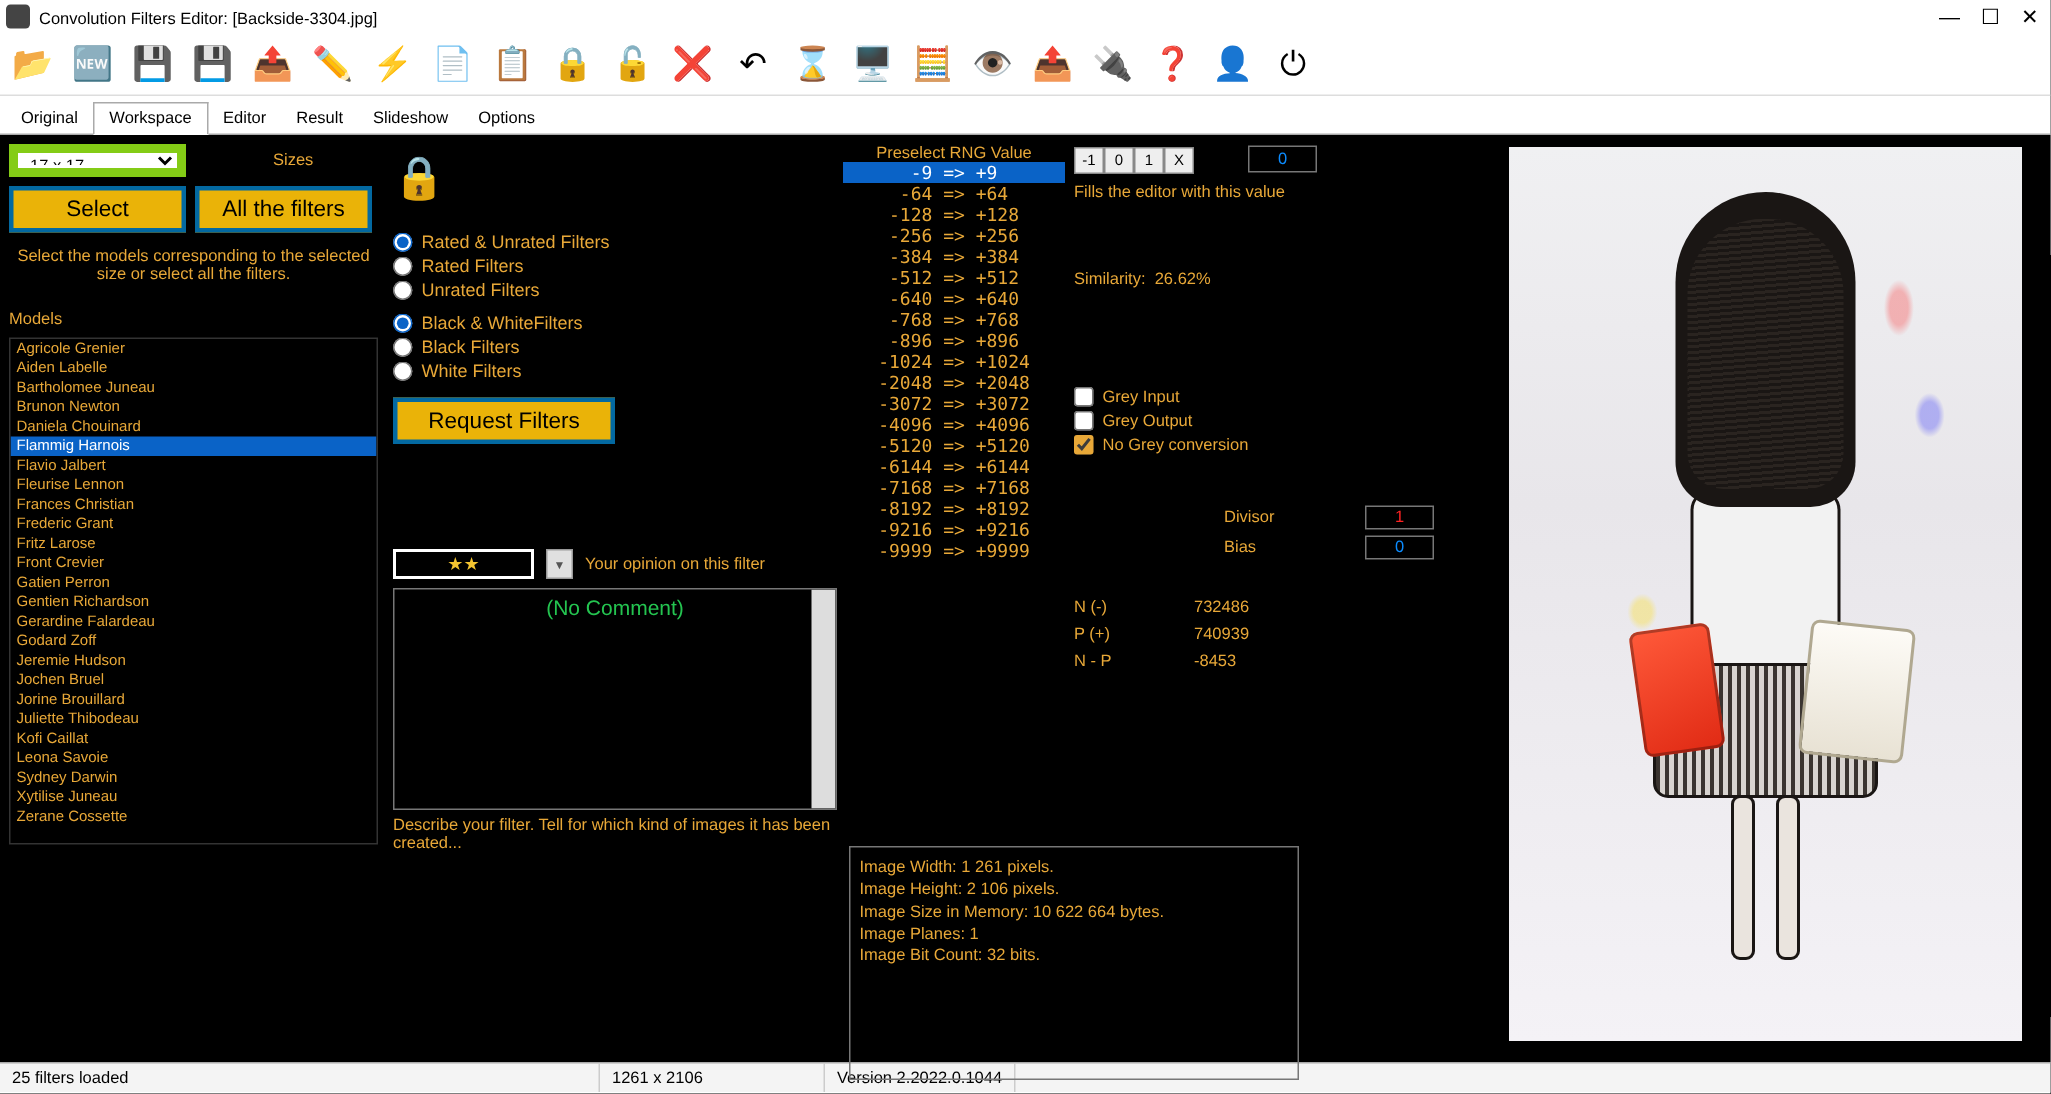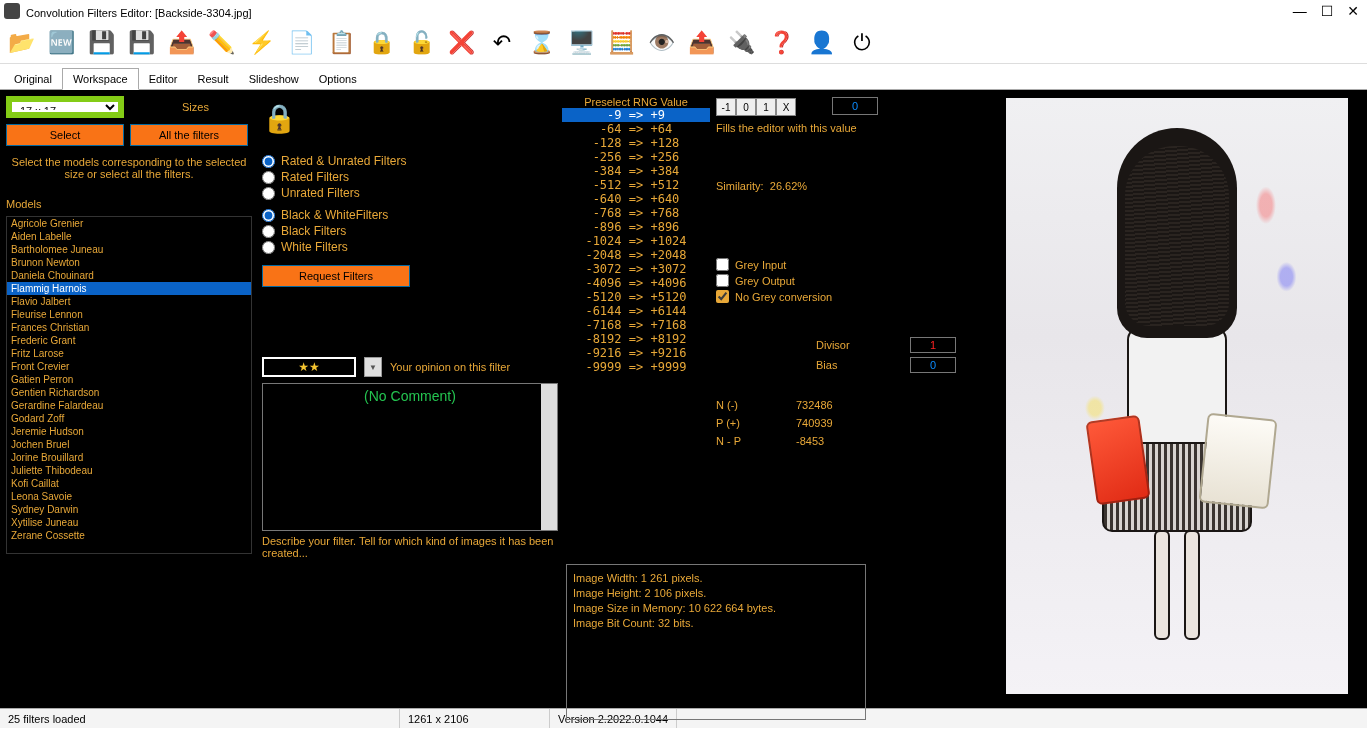--- a/index.html
+++ b/index.html
@@ -12,21 +12,21 @@
 .toolbar{height:42px;padding:3px 6px;display:flex;align-items:center;gap:8px;background:#fff;border-bottom:1px solid #ddd}
 .tb-icon{width:32px;height:32px;display:flex;align-items:center;justify-content:center;font-size:22px;cursor:pointer}
 .tabs{height:26px;display:flex;align-items:flex-end;padding:0 4px;background:#fff;border-bottom:1px solid #aaa}
 .tab{padding:4px 10px;cursor:pointer;color:#000}
 .tab.active{border:1px solid #aaa;border-bottom:1px solid #fff;margin-bottom:-1px;background:#fff}
 .workspace{background:#000;height:618px;display:flex;color:#e8a838;position:relative}
 .left-panel{width:258px;padding:6px;display:flex;flex-direction:column}
 select{background:#fff;border:6px solid #84cc16;padding:2px 4px;font-size:11px}
 .size-sel{width:118px;height:22px}
 .hdr-label{text-align:left;color:#e8a838;font-size:11px}
-.btn{background:#f97316;border:1px solid #0369a1;padding:4px 10px;font-size:11px;cursor:pointer;color:#000}
+.btn{background:#eab308;border:3px solid #0369a1;padding:4px 10px;font-size:15px;cursor:pointer;color:#000}
 .model-list{background:#000;border:1px solid #333;flex:0 0 auto;height:338px;overflow:auto;margin-top:6px}
 .model-list div{color:#e8a838;padding:1px 4px;font-size:10px;cursor:pointer}
 .model-list div.selected{background:#0a63c7;color:#fff}
 .mid-panel{width:304px;padding:6px 4px;position:relative}
 .lock{font-size:28px;margin-top:6px}
 .radio-group{margin-top:18px;font-size:12px}
 .radio-group label{display:flex;align-items:center;gap:6px;color:#e8a838;padding:1px 0;cursor:pointer}
 .radio-group input[type=radio]{accent-color:#0a63c7}
 .req-btn{margin-top:10px;width:148px}
 .stars-row{display:flex;align-items:center;margin-top:70px;gap:8px}
@@ -285,20 +285,21 @@
           <span>N - P</span>
           <span>-8453</span>
         </div>
     </div>
   </div>
 
   <div class="info-box" id="info-box">
       <div>Image Width: 1 261 pixels.</div>
       <div>Image Height: 2 106 pixels.</div>
       <div>Image Size in Memory: 10 622 664 bytes.</div>
+      <div>Image Planes: 1</div>
       <div>Image Bit Count: 32 bits.</div>
     </div>
 
   <div class="preview">
     <div class="preview-img">
       <div class="figure">
         <div class="hair"></div>
         <div class="body"></div>
         <div class="skirt"></div>
         <div class="legs">

